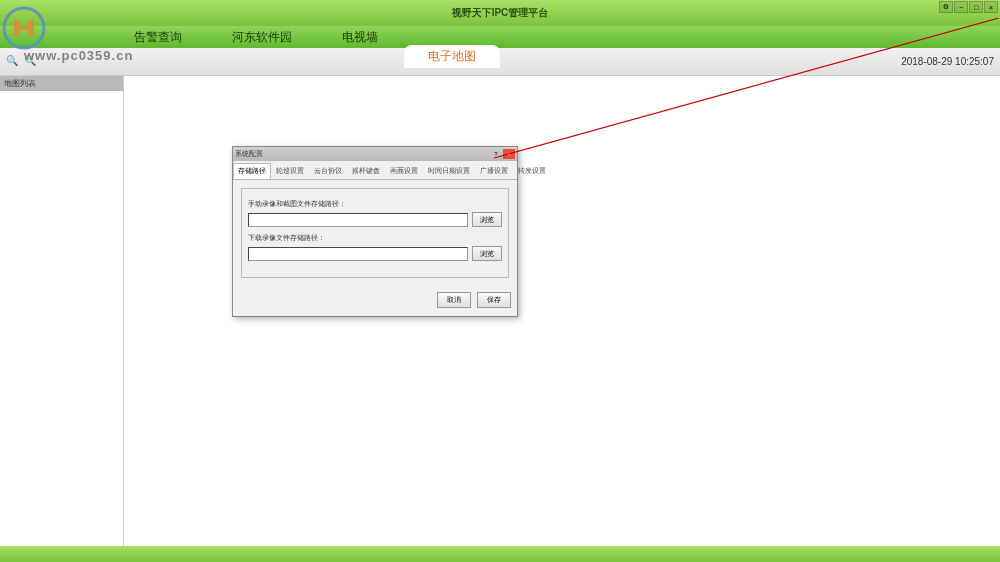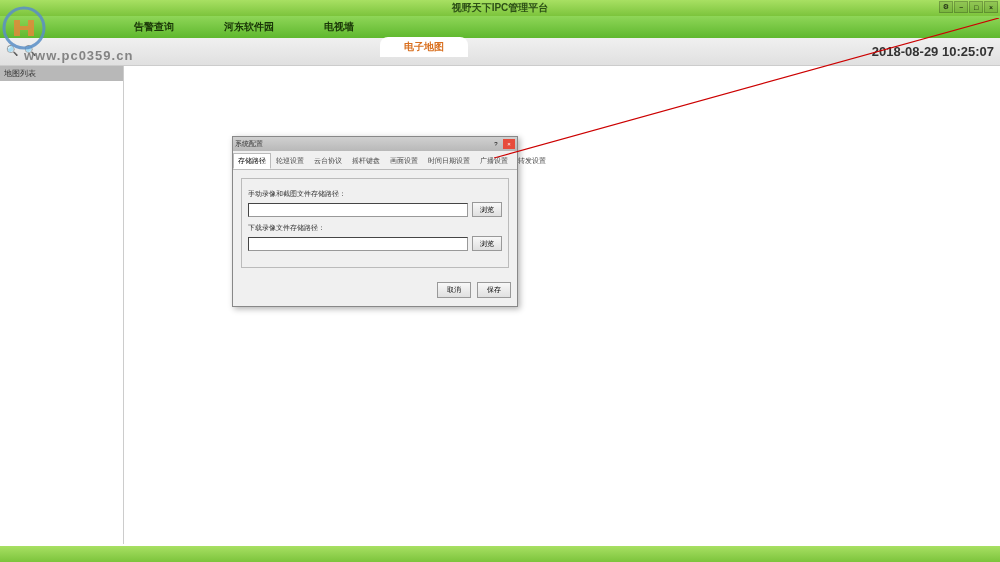--- a/index.html
+++ b/index.html
@@ -1,30 +1,30 @@
 <!DOCTYPE html>
 <html><head>
   <meta charset="utf-8">
   <style>
     * { margin: 0; padding: 0; box-sizing: border-box; font-family: "Microsoft YaHei", Arial, sans-serif; }
     body { width: 1000px; height: 562px; overflow: hidden; position: relative; background: #fff; }
     
-    .titlebar { height: 16px; background: linear-gradient(to bottom, #a8e063, #7cc43c); display: flex; align-items: center; justify-content: center; position: relative; }
+    .titlebar { height: 26px; background: linear-gradient(to bottom, #a8e063, #7cc43c); display: flex; align-items: center; justify-content: center; position: relative; }
     .titlebar-text { font-size: 10px; font-weight: bold; color: #2d5016; }
     .window-controls { position: absolute; right: 2px; top: 1px; display: flex; gap: 1px; }
     .window-btn { width: 14px; height: 12px; background: rgba(0,0,0,0.1); border: 1px solid rgba(0,0,0,0.2); font-size: 7px; display: flex; align-items: center; justify-content: center; cursor: pointer; }
     
     .menubar { height: 22px; background: linear-gradient(to bottom, #8fd658, #5fb82e); display: flex; align-items: center; padding-left: 10px; }
-    .menu-tab { padding: 3px 24px; font-size: 10px; color: #1a3808; cursor: pointer; border-radius: 8px 8px 0 0; margin-right: 2px; font-weight: bold; }
+    .menu-tab { padding: 3px 24px; font-size: 12px; color: #1a3808; cursor: pointer; border-radius: 8px 8px 0 0; margin-right: 2px; }
     .menu-tab.active { background: #fff; color: #d97020; margin-top: 39px; }
     
     .toolbar { height: 28px; background: linear-gradient(to bottom, #f0f0f0, #e0e0e0); border-bottom: 1px solid #ccc; display: flex; align-items: center; justify-content: space-between; padding: 0 6px; }
     .toolbar-icons { display: flex; gap: 4px; }
     .toolbar-icon { width: 14px; height: 14px; font-size: 10px; cursor: pointer; }
-    .timestamp { font-size: 13px; color: #333; font-weight: bold; }
+    .timestamp { font-size: 10px; color: #333; font-weight: normal; }
     
     .main-area { display: flex; height: 478px; }
     .sidebar { width: 124px; background: #fafafa; border-right: 1px solid #ccc; display: flex; flex-direction: column; }
     .sidebar-header { background: #b8b8b8; padding: 2px 4px; font-size: 8px; color: #333; }
     .sidebar-content { flex: 1; background: #fff; }
     
     .content-area { flex: 1; background: #fff; position: relative; }
     
     .dialog { position: absolute; left: 108px; top: 70px; width: 286px; background: #f0f0f0; border: 1px solid #888; box-shadow: 2px 2px 6px rgba(0,0,0,0.3); }
     .dialog-titlebar { height: 14px; background: linear-gradient(to bottom, #d0d0d0, #b8b8b8); display: flex; align-items: center; justify-content: space-between; padding: 0 2px; }

